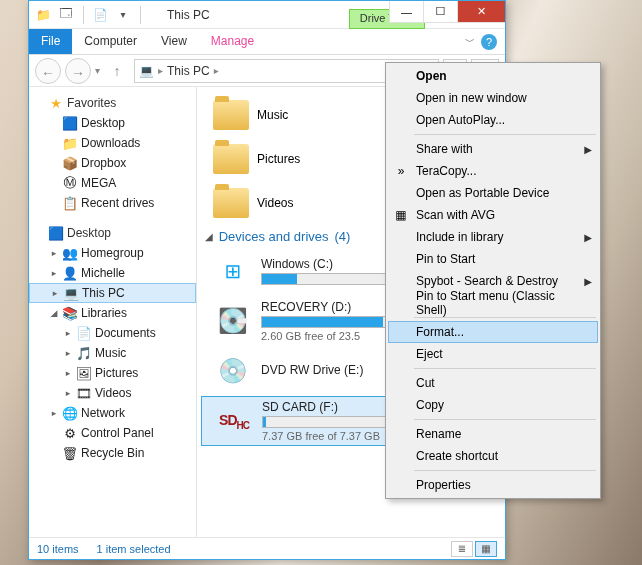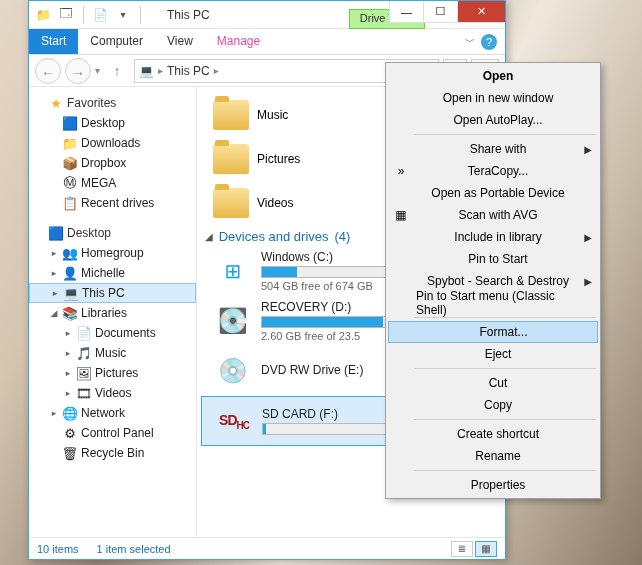--- a/index.html
+++ b/index.html
@@ -112,21 +112,21 @@
 .ctx {
   position: absolute;
   left: 385px; top: 62px;
   width: 216px;
   background: #f0f0f0;
   border: 1px solid #a0a0a0;
   box-shadow: 3px 3px 6px rgba(0,0,0,.25);
   padding: 2px;
   font-size: 12px;
 }
-.ctx-item { display: flex; align-items: center; height: 22px; padding: 0 18px 0 28px; position: relative; justify-content: center; }
+.ctx-item { display: flex; align-items: center; height: 22px; padding: 0 18px 0 28px; position: relative; }
 .ctx-item.hover { background: #c5e2f8; border: 1px solid #7cb8e4; padding: 0 6px 0 27px; height: 22px; }
 .ctx-item .sub { position: absolute; right: 6px; font-size: 10px; color: #333; }
 .ctx-item .cic { position: absolute; left: 4px; width: 18px; text-align: center; font-size: 12px; }
 .ctx-sep { height: 1px; background: #d0d0d0; margin: 3px 2px 3px 26px; }
 .ctx-item.bold { font-weight: 600; }
 </style>
 </head>
 <body>
 
 <div class="window">
@@ -143,21 +143,21 @@
     <span class="titlebar-title">This PC</span>
     <span class="drive-tools">Drive Tools</span>
     <div class="wincontrols">
       <div class="wc">—</div>
       <div class="wc">☐</div>
       <div class="wc close">✕</div>
     </div>
   </div>
 
   <div class="ribbon">
-    <div class="rtab file">Start</div>
+    <div class="rtab file">File</div>
     <div class="rtab">Computer</div>
     <div class="rtab">View</div>
     <div class="rtab manage">Manage</div>
     <div class="ribbon-right">
       <span class="chev-down">﹀</span>
       <span class="help">?</span>
     </div>
   </div>
 
   <div class="navrow">
@@ -303,21 +303,20 @@
       <div id="drives">
           <div class="drive-row">
             <div class="drive-ic">
               <span style="color:#0aa4ef;font-size:20px;">⊞</span>
             </div>
             <div class="drive-info">
               <span class="drv-name">Windows (C:)</span>
               <div class="drv-bar">
                 <div class="fill" style="width:25%"></div>
               </div>
-              <span class="drv-sub">504 GB free of 674 GB</span>
             </div>
           </div>
           <div class="drive-row">
             <div class="drive-ic">💽</div>
             <div class="drive-info">
               <span class="drv-name">RECOVERY (D:)</span>
               <div class="drv-bar">
                 <div class="fill" style="width:88%"></div>
               </div>
               <span class="drv-sub">2.60 GB free of 23.5</span>
@@ -332,20 +331,21 @@
           </div>
           <div class="drive-row sel">
             <div class="drive-ic">
               <span class="sdhc">SD<span class="hc">HC</span></span>
             </div>
             <div class="drive-info">
               <span class="drv-name">SD CARD (F:)</span>
               <div class="drv-bar">
                 <div class="fill" style="width:2%"></div>
               </div>
+              <span class="drv-sub">7.37 GB free of 7.37 GB</span>
             </div>
           </div>
         </div>
     </div>
   </div>
 
   <div class="status">
     <span>10 items</span>
     <span>1 item selected</span>
     <div class="viewbtns">
@@ -404,22 +404,22 @@
     </div>
     <div class="ctx-sep"></div>
     <div class="ctx-item">
       <span>Cut</span>
     </div>
     <div class="ctx-item">
       <span>Copy</span>
     </div>
     <div class="ctx-sep"></div>
     <div class="ctx-item">
+      <span>Rename</span>
+    </div>
+    <div class="ctx-item">
       <span>Create shortcut</span>
     </div>
-    <div class="ctx-item">
-      <span>Rename</span>
-    </div>
     <div class="ctx-sep"></div>
     <div class="ctx-item">
       <span>Properties</span>
     </div>
   </div>
 
 </body></html>

